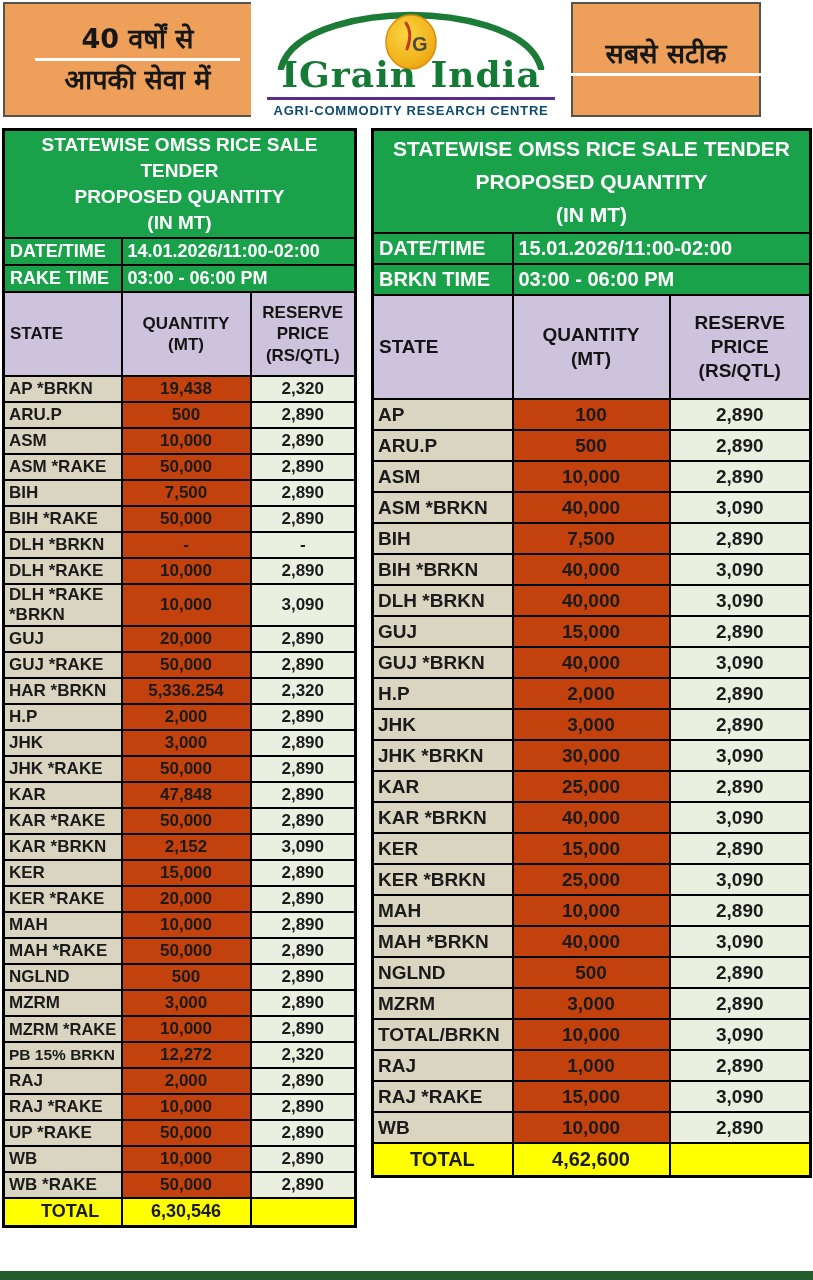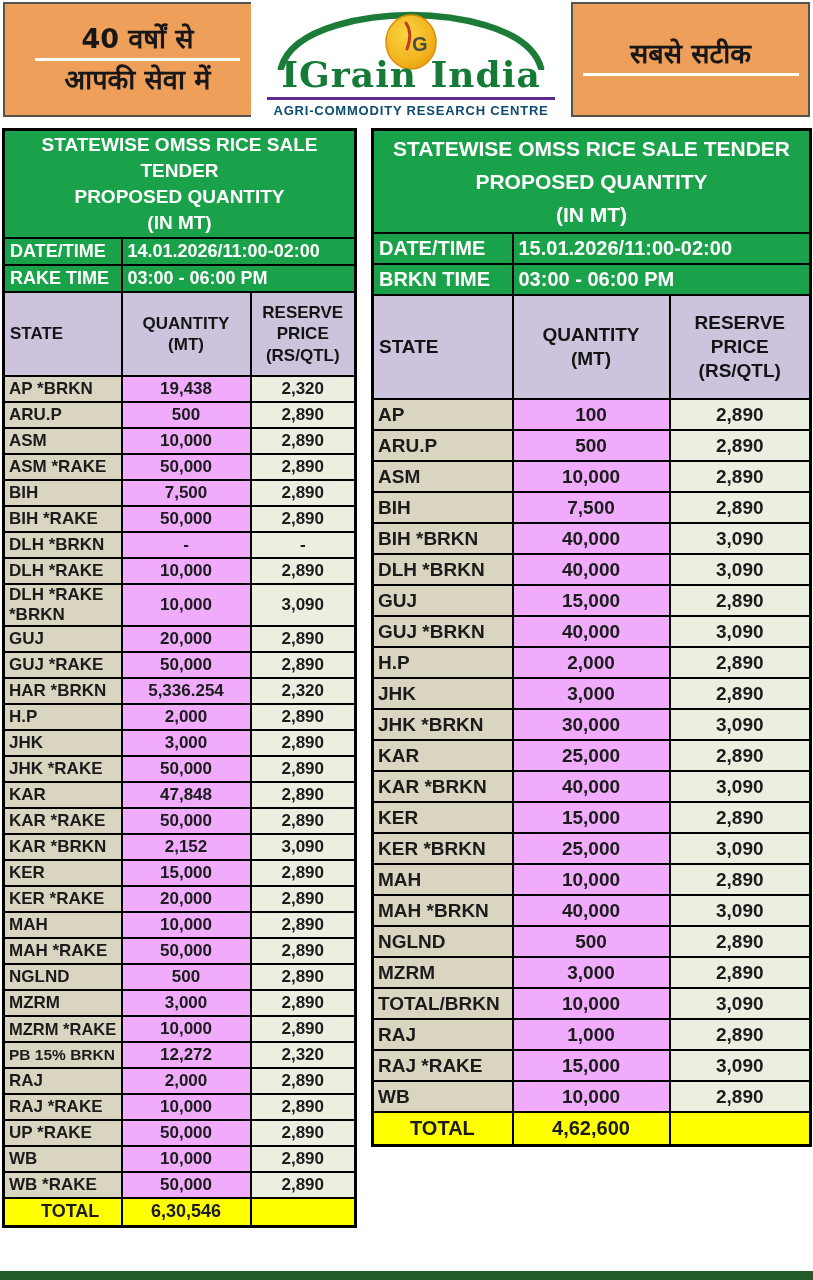--- a/index.html
+++ b/index.html
@@ -7,21 +7,21 @@
     width:813px;height:1280px;position:relative;overflow:hidden;
     background:#ffffff;font-family:"Liberation Sans",sans-serif;
   }
   
   .banner-box{
     position:absolute;top:2px;height:115px;background:#ee9f5a;
     border:2px solid #55544a;box-sizing:border-box;color:#171717;
     display:flex;flex-direction:column;align-items:center;justify-content:center;
   }
   .b-left{left:3px;width:269px;}
-  .b-right{left:571px;width:239px;}
+  .b-right{left:571px;width:190px;}
   .hi{font-family:"DejaVu Sans",sans-serif;font-weight:bold;font-size:27px;line-height:1.12;}
   .underline{height:3px;background:#ffffff;margin:4px 0;}
   .b-left .underline{width:205px;}
   .b-right .underline{width:216px;}
   .date-line{font-size:26px;font-weight:bold;letter-spacing:.5px;margin-top:2px;}
   .logo{position:absolute;left:251px;top:0;width:320px;height:124px;background:#ffffff;}
   .logo svg.archsvg{position:absolute;left:0;top:8px;width:320px;height:62px;}
   .wordmark{
     position:absolute;top:56px;left:0;width:100%;text-align:center;
     font-family:"DejaVu Serif",serif;font-weight:bold;font-size:36px;
@@ -50,21 +50,21 @@
   .tt1 .cell-mlabel,.tt1 .cell-mval{height:31px;font-size:20px;}
 
   th.cell-h{background:#cdc3dd;color:#141414;font-weight:bold;white-space:pre-line;vertical-align:middle;text-align:center;line-height:1.25;}
   th.cell-h.statehead{text-align:left;padding-left:5px;}
   .tt0 th.cell-h{height:84px;font-size:17px;}
   .tt1 th.cell-h{height:104px;font-size:19px;}
 
   td.d{font-weight:bold;color:#1b1b1b;vertical-align:middle;}
   td.state{background:#d9d5c1;text-align:left;padding:0 4px;white-space:nowrap;}
   td.state.wrap{white-space:normal;line-height:20px;}
-  td.qty{background:#f0abfc;text-align:center;}
+  td.qty{background:#c2410c;text-align:center;}
   td.price{background:#eaefe0;text-align:center;}
   .tt0 td.d{height:26px;font-size:17px;}
   .tt1 td.d{height:31px;font-size:19px;}
 
   tr.total td{background:#ffff00;}
   .tt0 tr.total td{height:28px;font-size:18px;}
   .tt1 tr.total td{height:33px;font-size:20px;}
   tr.total td.state{background:#ffff00;padding-left:36px;}
   tr.total td.qty,tr.total td.price{background:#ffff00;}
 
@@ -337,20 +337,25 @@
           <td class="d state">ARU.P</td>
           <td class="d qty">500</td>
           <td class="d price">2,890</td>
         </tr>
         <tr>
           <td class="d state">ASM</td>
           <td class="d qty">10,000</td>
           <td class="d price">2,890</td>
         </tr>
         <tr>
+          <td class="d state">ASM *BRKN</td>
+          <td class="d qty">40,000</td>
+          <td class="d price">3,090</td>
+        </tr>
+        <tr>
           <td class="d state">BIH</td>
           <td class="d qty">7,500</td>
           <td class="d price">2,890</td>
         </tr>
         <tr>
           <td class="d state">BIH *BRKN</td>
           <td class="d qty">40,000</td>
           <td class="d price">3,090</td>
         </tr>
         <tr>

